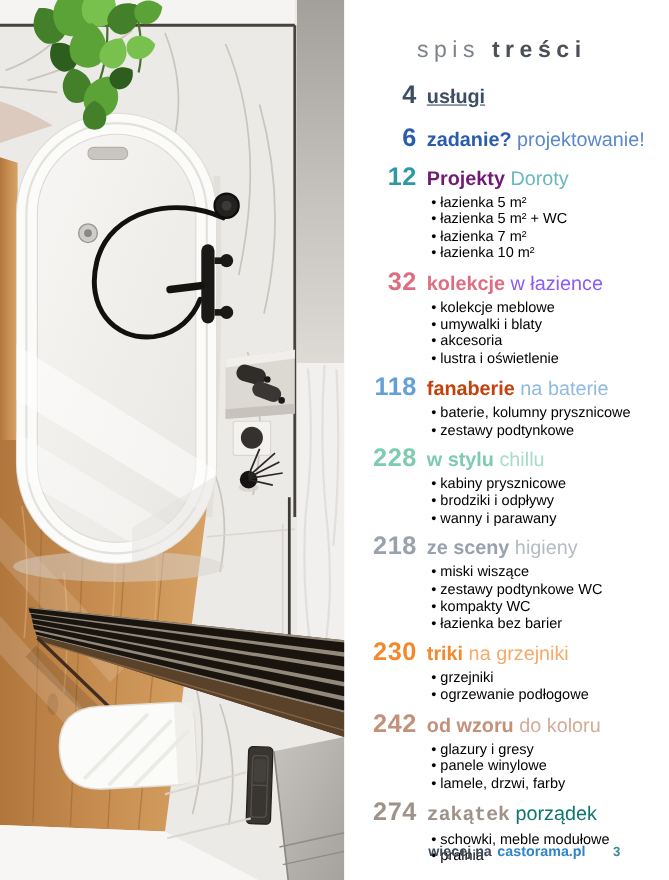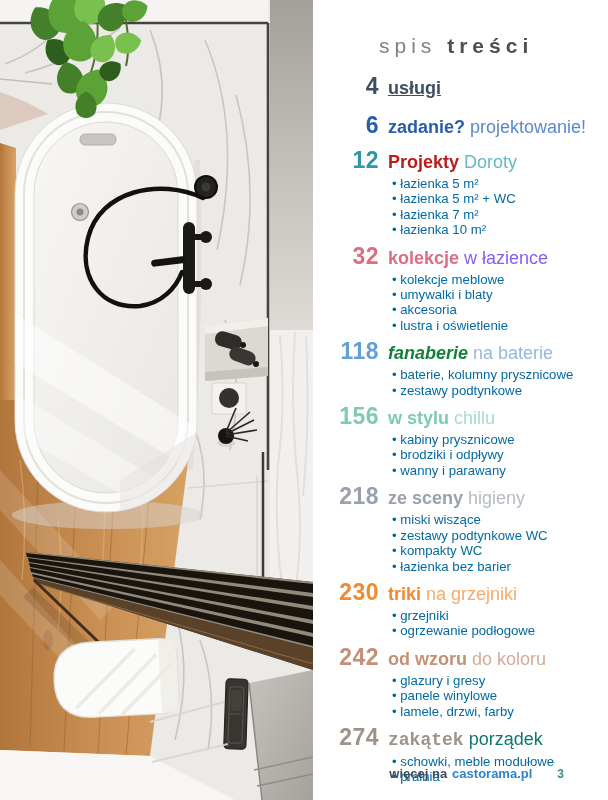--- a/index.html
+++ b/index.html
@@ -18,21 +18,21 @@
 
   .entries{margin-top:13px;}
   .entry{margin-top:7px;}
   .entry:nth-child(1){margin-top:16px;}
   .entry:nth-child(2){margin-top:15px;}
   .entry:nth-child(3){margin-top:11px;}
   .entry-head{display:flex;align-items:baseline;}
   .num{flex:none;width:66px;text-align:right;font-weight:700;font-size:23px;line-height:23px;letter-spacing:.5px;}
   .etitle{margin-left:9px;font-size:18px;line-height:22px;white-space:nowrap;}
   .etitle b{font-weight:700;}
-  .bullets{list-style:none;margin:3px 0 0;padding:0 0 0 79px;font-size:13.2px;line-height:15.4px;color:#0369a1;}
+  .bullets{list-style:none;margin:3px 0 0;padding:0 0 0 79px;font-size:13.2px;line-height:15.4px;color:#000000;}
   .bullets li::before{content:"\2022\00a0";}
 
   .footer{position:absolute;right:44px;bottom:19px;display:flex;align-items:flex-end;font-size:13px;font-weight:700;white-space:nowrap;}
   .footer .prefix{color:#3d4a59;}
   .footer .link{margin-left:5px;}
   .footer .pagenum{margin-left:25px;font-size:12px;font-weight:700;color:#3a8a97;}
 </style>
 </head>
 <body>
 
@@ -271,21 +271,21 @@
     <div class="entry-head">
       <span class="num" style="color: rgb(42, 92, 173);">6</span>
       <span class="etitle"><b style="color: rgb(42, 92, 173);">zadanie?</b><span style="color: rgb(91, 135, 203);"> projektowanie!</span></span>
     </div>
 
   </div>
 
   <div class="entry">
     <div class="entry-head">
       <span class="num" style="color: rgb(46, 152, 166);">12</span>
-      <span class="etitle"><b style="color: #b91c1c;">Projekty</b><span style="color: rgb(104, 184, 194);"> Doroty</span></span>
+      <span class="etitle"><b style="color: #701a75;">Projekty</b><span style="color: rgb(104, 184, 194);"> Doroty</span></span>
     </div>
     <ul class="bullets">
             <li>łazienka 5 m²</li>
             <li>łazienka 5 m² + WC</li>
             <li>łazienka 7 m²</li>
             <li>łazienka 10 m²</li>
           </ul>
   </div>
 
   <div class="entry">
@@ -297,31 +297,31 @@
             <li>kolekcje meblowe</li>
             <li>umywalki i blaty</li>
             <li>akcesoria</li>
             <li>lustra i oświetlenie</li>
           </ul>
   </div>
 
   <div class="entry">
     <div class="entry-head">
       <span class="num" style="color: rgb(100, 160, 214);">118</span>
-      <span class="etitle"><b style="color: #15803d; font-style: italic;">fanaberie</b><span style="color: rgb(144, 186, 226);"> na baterie</span></span>
+      <span class="etitle"><b style="color: #c2410c;">fanaberie</b><span style="color: rgb(144, 186, 226);"> na baterie</span></span>
     </div>
     <ul class="bullets">
             <li>baterie, kolumny prysznicowe</li>
             <li>zestawy podtynkowe</li>
           </ul>
   </div>
 
   <div class="entry">
     <div class="entry-head">
-      <span class="num" style="color: rgb(126, 203, 176);">156</span>
+      <span class="num" style="color: rgb(126, 203, 176);">228</span>
       <span class="etitle"><b style="color: rgb(126, 203, 176);">w stylu</b><span style="color: rgb(166, 220, 200);"> chillu</span></span>
     </div>
     <ul class="bullets">
             <li>kabiny prysznicowe</li>
             <li>brodziki i odpływy</li>
             <li>wanny i parawany</li>
           </ul>
   </div>
 
   <div class="entry">

